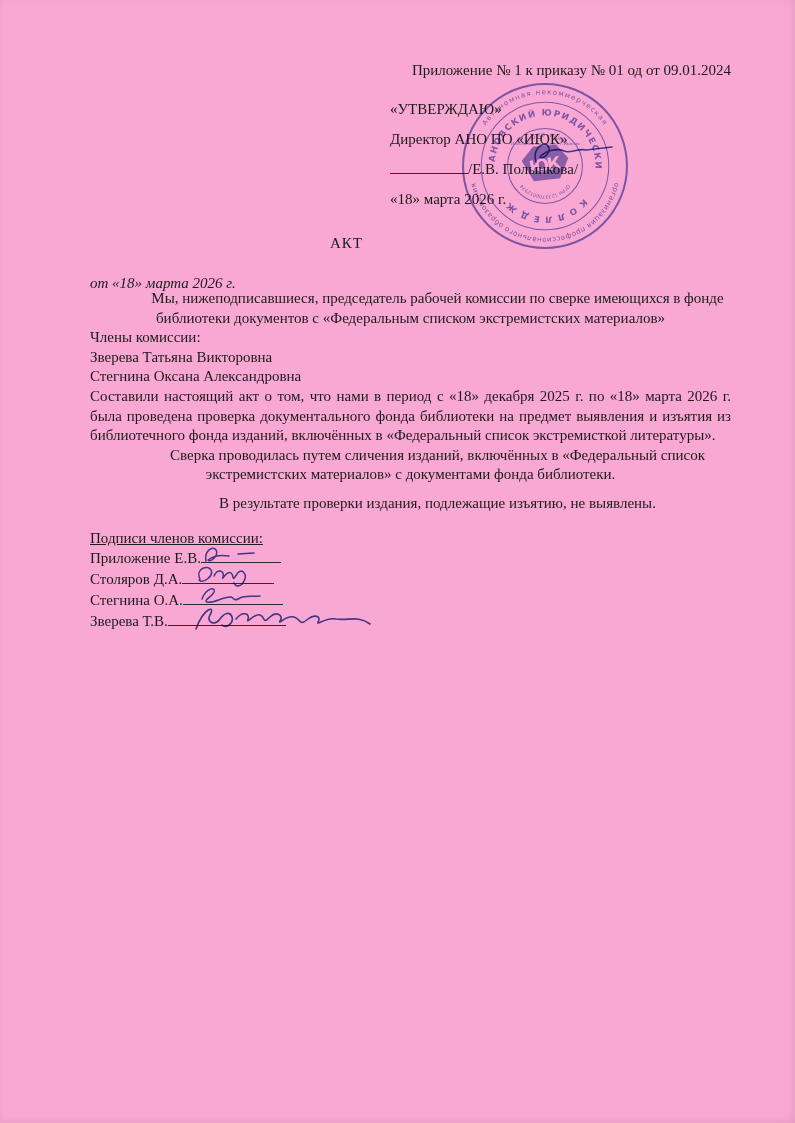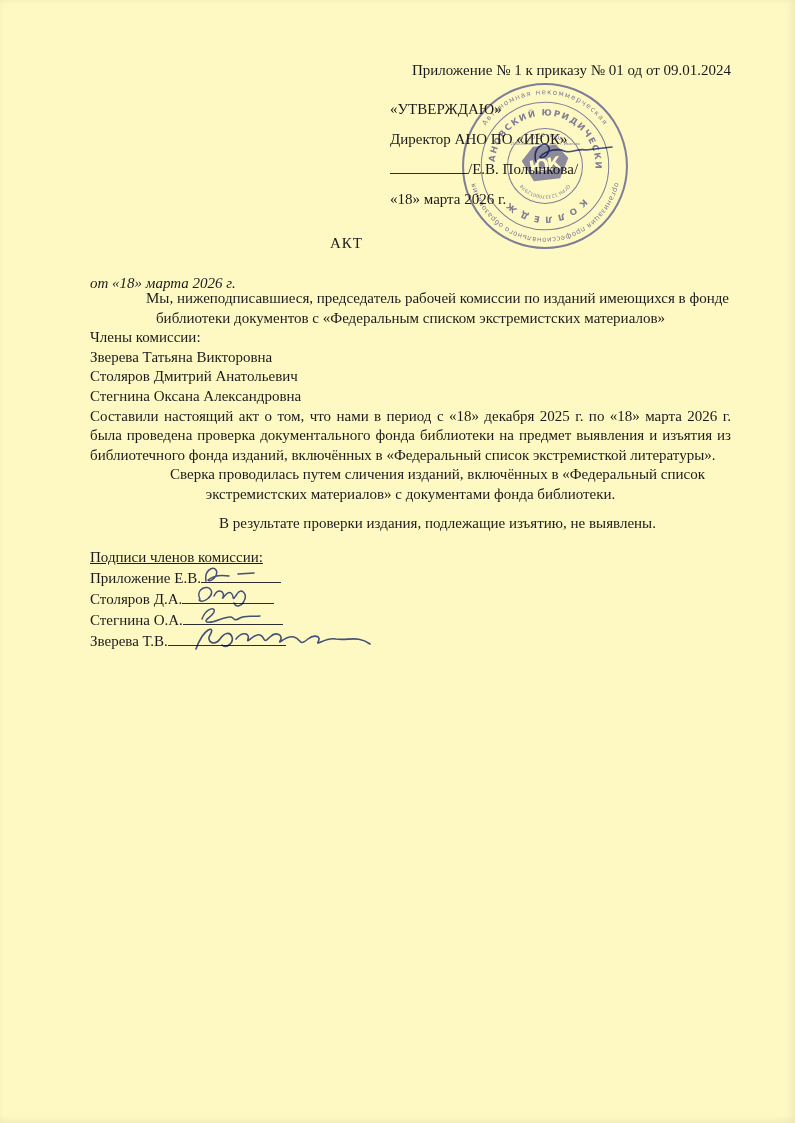--- a/index.html
+++ b/index.html
@@ -1,20 +1,20 @@
 <!DOCTYPE html>
 <html><head>
 <meta charset="utf-8">
 <style>
   html,body { margin:0; padding:0; background:#d9d9d9; }
   .page {
     position:relative;
     width:795px; height:1123px;
     margin:0 auto;
-    background:#fef9c3;
+    background:#f9a8d4;
     font-family:"Liberation Serif", serif;
     color:#1b1b1d;
     font-size:15px;
     overflow:hidden;
     box-shadow: inset -4px 0 8px rgba(0,0,0,0.05), inset 0 -3px 6px rgba(0,0,0,0.03);
   }
   .annex-line {
     position:absolute; top:62px; left:90px; width:641px;
     text-align:right; white-space:nowrap;
   }
@@ -114,24 +114,23 @@
   </div>
 
   <svg class="dir-sig" viewBox="0 0 118 34">
     <path class="ink" stroke-width="1.6" d="M8,24 C4,10 16,3 20,8 C24,13 16,22 12,19 C18,12 30,10 36,13 C42,16 50,10 58,12 L84,9"></path>
   </svg>
 
   <div class="doc-title">АКТ</div>
   <div class="doc-date">от «18» марта 2026 г.</div>
 
   <div class="body-flow">
-    <p class="just indent">Мы, нижеподписавшиеся, председатель рабочей комиссии по изданий имеющихся в фонде библиотеки документов с «Федеральным списком экстремистских материалов»</p>
+    <p class="just indent">Мы, нижеподписавшиеся, председатель рабочей комиссии по сверке имеющихся в фонде библиотеки документов с «Федеральным списком экстремистских материалов»</p>
     <div class="line">Члены комиссии:</div>
     <div class="line">Зверева Татьяна Викторовна</div>
-    <div class="line">Столяров Дмитрий Анатольевич</div>
     <div class="line">Стегнина Оксана Александровна</div>
     <p class="just">Составили настоящий акт о том, что нами в период с «18» декабря 2025 г. по «18» марта 2026 г. была проведена проверка документального фонда библиотеки на предмет выявления и изъятия из библиотечного фонда изданий, включённых в «Федеральный список экстремисткой литературы».</p>
     <p class="just indent">Сверка проводилась путем сличения изданий, включённых в «Федеральный список экстремистских материалов» с документами фонда библиотеки.</p>
     <p class="indent gap-sm">В результате проверки издания, подлежащие изъятию, не выявлены.</p>
     <div class="line gap-md">Подписи членов комиссии:</div>
 
     <div class="sig-row">
       <span>Приложение Е.В.</span><span class="u u-0"></span>
       <svg class="hand-sig hs-0" width="72" height="26" viewBox="0 0 72 26">
         <path class="ink" stroke-width="1.5" d="M8,18 C6,8 15,2 18,7 C21,12 13,20 10,17 C16,12 25,12 31,13 M40,11 L56,10"></path>

